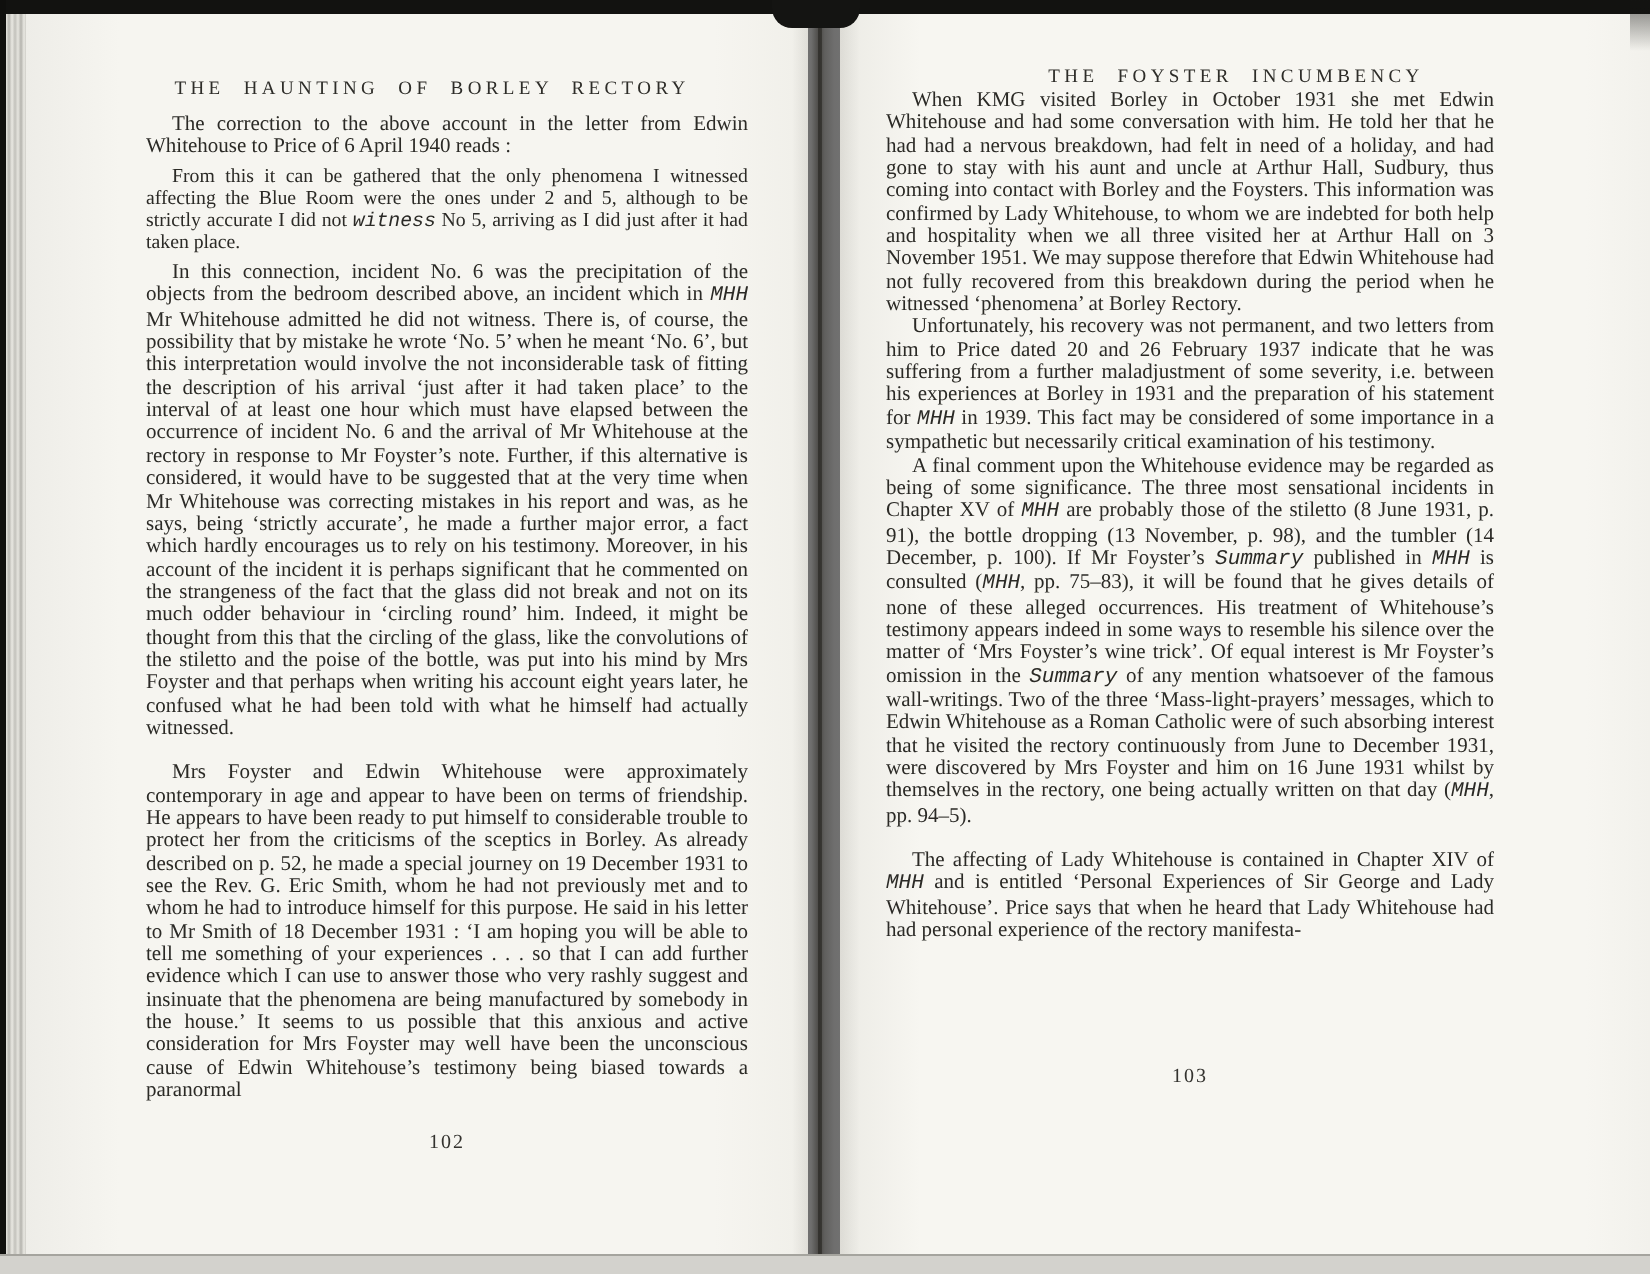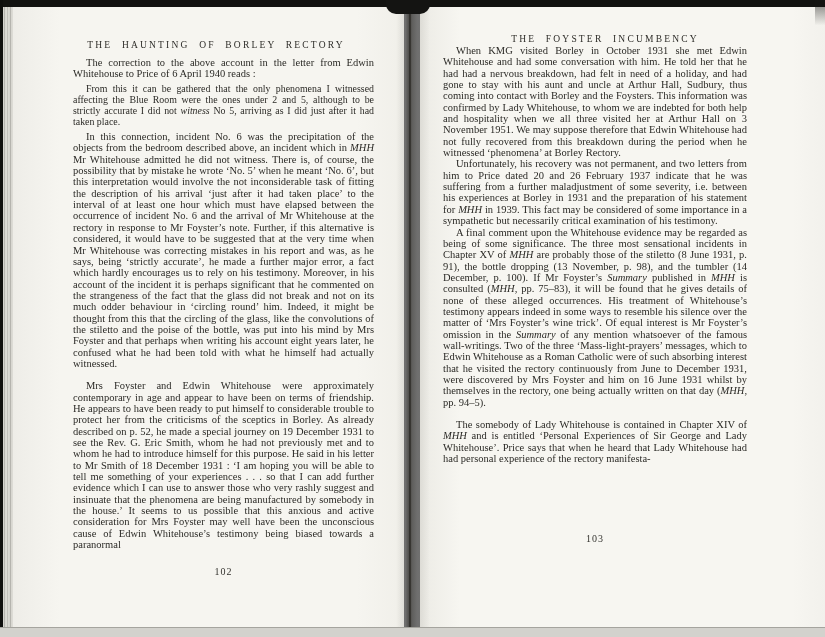--- a/index.html
+++ b/index.html
@@ -25,29 +25,29 @@
     background:linear-gradient(90deg,rgba(40,36,30,0) 0%,rgba(40,36,30,.10) 28%,rgba(35,32,26,.55) 40%,rgba(35,32,26,.28) 48%,rgba(40,36,30,.10) 62%,rgba(40,36,30,0) 100%);
   }
   .gutter-line{position:absolute;left:409px;top:7px;width:2px;bottom:9px;background:rgba(25,22,18,.45);}
 
   
   .running-head{
     position:absolute;text-align:center;font-size:9.5px;color:#2e2d29;
     letter-spacing:2.2px;word-spacing:5px;white-space:nowrap;
   }
   .rh-left{left:56px;width:320px;top:40px;}
-  .rh-right{left:451px;width:308px;top:34px;}
+  .rh-right{left:464px;width:308px;top:34px;}
   .col{position:absolute;color:#2b2a26;font-size:10.5px;line-height:11.35px;text-align:justify;}
   .col-left{left:73px;top:57px;width:301px;}
   .col-right{left:443px;top:45px;width:304px;}
   .para{margin:0;}
   .para.indent{text-indent:13px;}
   .para.quote{font-size:9.9px;line-height:11.1px;margin:3.5px 0 3.5px 0;}
   .para.space-before{margin-top:11px;}
-  .it{font-style:italic;}
+  .it{font-style:italic;font-family:Liberation Mono, monospace;}
   .page-num{position:absolute;text-align:center;font-size:10px;color:#34332f;letter-spacing:1px;}
   .pn-left{left:73px;width:301px;top:566px;}
   .pn-right{left:443px;width:304px;top:533px;}
 </style>
 </head>
 <body>
 
 <div class="scan">
 
   <div class="page-left"></div>
@@ -68,17 +68,17 @@
       <p class="para indent"><span>In this connection, incident No. 6 was the precipitation of the objects from the bedroom described above, an incident which in </span><span class="it">MHH</span><span> Mr Whitehouse admitted he did not witness.  There is, of course, the possibility that by mistake he wrote ‘No. 5’ when he meant ‘No. 6’, but this interpretation would involve the not inconsiderable task of fitting the description of his arrival ‘just after it had taken place’ to the interval of at least one hour which must have elapsed between the occurrence of incident No. 6 and the arrival of Mr Whitehouse at the rectory in response to Mr Foyster’s note.  Further, if this alternative is considered, it would have to be suggested that at the very time when Mr Whitehouse was correcting mistakes in his report and was, as he says, being ‘strictly accurate’, he made a further major error, a fact which hardly encourages us to rely on his testimony.  Moreover, in his account of the incident it is perhaps significant that he commented on the strangeness of the fact that the glass did not break and not on its much odder behaviour in ‘circling round’ him.  Indeed, it might be thought from this that the circling of the glass, like the convolutions of the stiletto and the poise of the bottle, was put into his mind by Mrs Foyster and that perhaps when writing his account eight years later, he confused what he had been told with what he himself had actually witnessed.</span></p>
       <p class="para indent space-before"><span>Mrs Foyster and Edwin Whitehouse were approximately contemporary in age and appear to have been on terms of friendship. He appears to have been ready to put himself to considerable trouble to protect her from the criticisms of the sceptics in Borley. As already described on p. 52, he made a special journey on 19 December 1931 to see the Rev. G. Eric Smith, whom he had not previously met and to whom he had to introduce himself for this purpose.  He said in his letter to Mr Smith of 18 December 1931 : ‘I am hoping you will be able to tell me something of your experiences . . . so that I can add further evidence which I can use to answer those who very rashly suggest and insinuate that the phenomena are being manufactured by somebody in the house.’ It seems to us possible that this anxious and active consideration for Mrs Foyster may well have been the unconscious cause of Edwin Whitehouse’s testimony being biased towards a paranormal</span></p>
     </div>
   <div class="page-num pn-left">102</div>
 
   <div class="running-head rh-right">THE FOYSTER INCUMBENCY</div>
   <div class="col col-right">
       <p class="para indent"><span>When KMG visited Borley in October 1931 she met Edwin Whitehouse and had some conversation with him.  He told her that he had had a nervous breakdown, had felt in need of a holiday, and had gone to stay with his aunt and uncle at Arthur Hall, Sudbury, thus coming into contact with Borley and the Foysters. This information was confirmed by Lady Whitehouse, to whom we are indebted for both help and hospitality when we all three visited her at Arthur Hall on 3 November 1951.  We may suppose therefore that Edwin Whitehouse had not fully recovered from this breakdown during the period when he witnessed ‘phenomena’ at Borley Rectory.</span></p>
       <p class="para indent"><span>Unfortunately, his recovery was not permanent, and two letters from him to Price dated 20 and 26 February 1937 indicate that he was suffering from a further maladjustment of some severity, i.e. between his experiences at Borley in 1931 and the preparation of his statement for </span><span class="it">MHH</span><span> in 1939.  This fact may be considered of some importance in a sympathetic but necessarily critical examination of his testimony.</span></p>
       <p class="para indent"><span>A final comment upon the Whitehouse evidence may be regarded as being of some significance.  The three most sensational incidents in Chapter XV of </span><span class="it">MHH</span><span> are probably those of the stiletto (8 June 1931, p. 91), the bottle dropping (13 November, p. 98), and the tumbler (14 December, p. 100).  If Mr Foyster’s </span><span class="it">Summary</span><span> published in </span><span class="it">MHH</span><span> is consulted (</span><span class="it">MHH</span><span>, pp. 75–83), it will be found that he gives details of none of these alleged occurrences. His treatment of Whitehouse’s testimony appears indeed in some ways to resemble his silence over the matter of ‘Mrs Foyster’s wine trick’.  Of equal interest is Mr Foyster’s omission in the </span><span class="it">Summary</span><span> of any mention whatsoever of the famous wall-writings. Two of the three ‘Mass-light-prayers’ messages, which to Edwin Whitehouse as a Roman Catholic were of such absorbing interest that he visited the rectory continuously from June to December 1931, were discovered by Mrs Foyster and him on 16 June 1931 whilst by themselves in the rectory, one being actually written on that day (</span><span class="it">MHH</span><span>, pp. 94–5).</span></p>
-      <p class="para indent space-before"><span>The somebody of Lady Whitehouse is contained in Chapter XIV of </span><span class="it">MHH</span><span> and is entitled ‘Personal Experiences of Sir George and Lady Whitehouse’.  Price says that when he heard that Lady Whitehouse had had personal experience of the rectory manifesta-</span></p>
+      <p class="para indent space-before"><span>The affecting of Lady Whitehouse is contained in Chapter XIV of </span><span class="it">MHH</span><span> and is entitled ‘Personal Experiences of Sir George and Lady Whitehouse’.  Price says that when he heard that Lady Whitehouse had had personal experience of the rectory manifesta-</span></p>
     </div>
   <div class="page-num pn-right">103</div>
 
 </div>
 
 </body></html>

